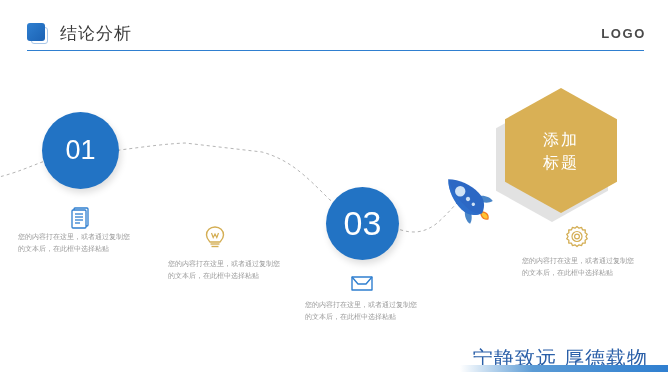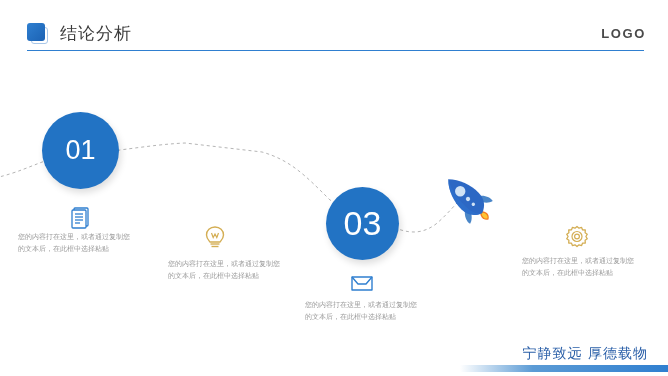--- a/index.html
+++ b/index.html
@@ -184,21 +184,21 @@
     left: 460px;
     top: 365px;
     width: 208px;
     height: 7px;
     background: linear-gradient(to right, #ffffff 0%, #5b9bd5 35%, #2f7fd0 100%);
   }
   #footer-text {
     position: absolute;
     right: 20px;
     top: 345px;
-    font-size: 14px;
+    font-size: 20px;
     color: #2a5fa8;
     letter-spacing: 1px;
     font-family: "DejaVu Sans", sans-serif;
     white-space: nowrap;
   }
 </style>
 </head>
 <body>
 
 <div id="slide">
@@ -286,17 +286,24 @@
 
       <path d="M31 3 C27 10, 24 22, 24 34 C24 42, 26 48, 31 51 C23 48, 19 42, 19 34 C19 23, 23 11, 31 3 Z" fill="#2f72cf" opacity="0.55"></path>
 
       <circle cx="31" cy="20" r="5.2" fill="#cfe2f5"></circle>
 
       <circle cx="31" cy="31" r="2.1" fill="#cfe2f5"></circle>
       <circle cx="31" cy="38.5" r="1.7" fill="#cfe2f5"></circle>
     </g>
   </svg>
 
+  <div id="hex-wrap">
+    <div id="hex-shadow"></div>
+    <div id="hexagon">
+      <div class="hex-line">添加</div>
+      <div class="hex-line">标题</div>
+    </div>
+  </div>
 
   <div id="footer-text">宁静致远  厚德载物</div>
   <div id="footer-bar"></div>
 
 </div>
 
 </body></html>

